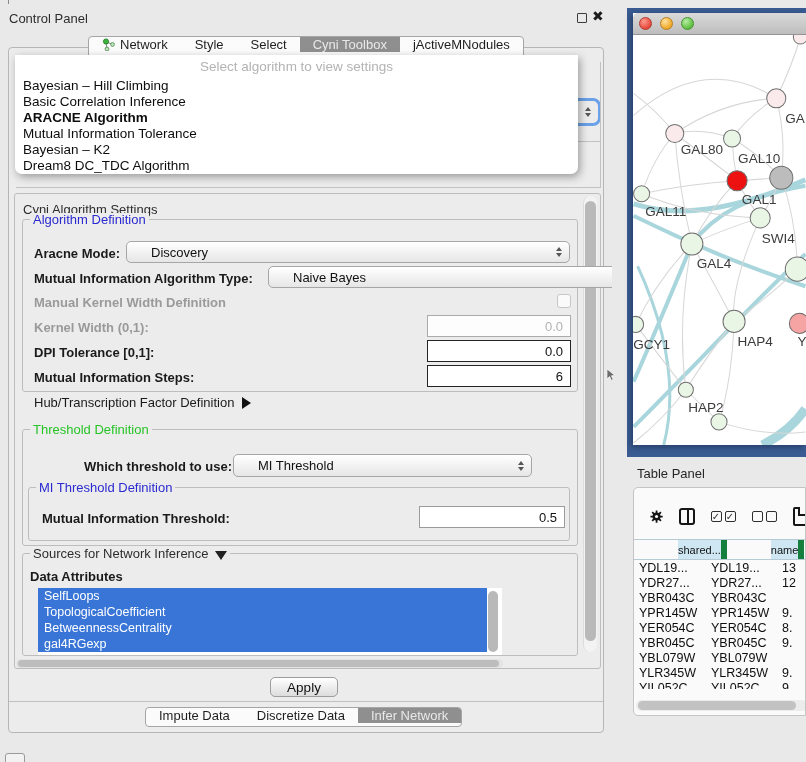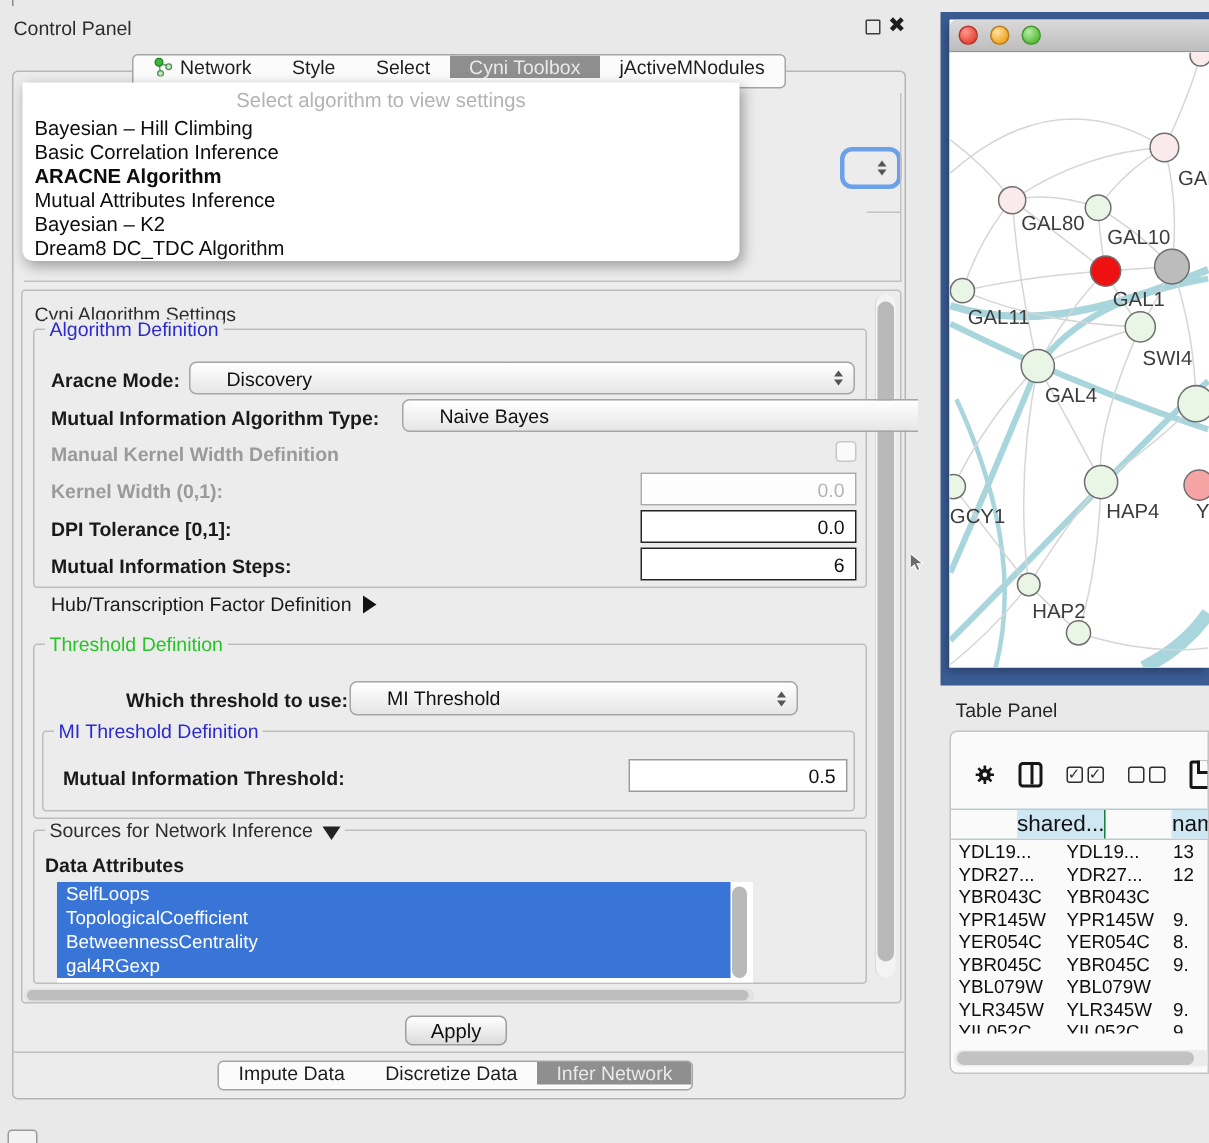--- a/index.html
+++ b/index.html
@@ -65,21 +65,21 @@
 
   
   #attr-list { left:38px; top:588px; width:464px; height:67px; background:#fff; overflow:hidden; }
   #attr-list .li { height:16px; line-height:16px; width:449px; background:#3875d7; color:#fff; font-size:12.5px; padding-left:6px; }
   #attr-vthumb { left:488px; top:591px; width:10px; height:61px; }
 
   
   #apply-btn { left:270px; top:677px; width:68px; height:20px; border:1px solid #9d9d9d; border-radius:5px; background:linear-gradient(#ffffff,#dcdcdc); font-size:13.5px; color:#111; display:flex; align-items:center; justify-content:center; }
 
   
-  #algo-dd { left:15px; top:55px; width:478px; height:119px; background:#ffffff; border-radius:0 0 7px 7px; box-shadow:2px 3px 9px rgba(0,0,0,0.35); z-index:30; }
+  #algo-dd { left:15px; top:55px; width:563px; height:119px; background:#ffffff; border-radius:0 0 7px 7px; box-shadow:2px 3px 9px rgba(0,0,0,0.35); z-index:30; }
   #algo-dd .prompt { height:23px; line-height:23px; text-align:center; color:#b3b3b3; font-size:13.5px; }
   #algo-dd .it { height:16px; line-height:16px; padding-left:8px; font-size:13.5px; color:#0d0d0d; }
   #algo-dd .it.selbold { font-weight:700; }
 
   
   #right-bg { left:612px; top:0; width:194px; height:762px; background:#e9e9e9; }
   #desktop { left:627px; top:8px; width:179px; height:449px; background:#3a5c92; }
   #net-window { left:633px; top:13px; width:173px; height:432px; background:#fff; box-shadow:-2px 2px 6px rgba(0,0,20,0.35); }
   #net-titlebar { left:0; top:0; width:173px; height:22px; background:linear-gradient(#dadada,#bdbdbd); border-bottom:1px solid #949494; border-radius:5px 0 0 0; display:flex; align-items:center; padding-left:6px; gap:8px; }
   .tlight { width:13px; height:13px; border-radius:50%; }
@@ -100,21 +100,21 @@
   #tp-toolbar { position:absolute; left:0; top:8px; width:173px; height:40px; display:flex; align-items:center; gap:0; }
   .tbicon { margin-left:16px; }
   .cols-ic { width:17px; height:17px; border:2px solid #161616; border-radius:3px; position:relative; }
   .cols-ic::after { content:""; position:absolute; left:50%; top:0; width:2px; height:100%; background:#161616; }
   .cbx { width:11px; height:11px; border:1.5px solid #2e2e2e; border-radius:2px; font-size:10px; line-height:9px; text-align:center; color:#2e2e2e; font-weight:700; }
   .pair { display:flex; gap:3px; }
   .doc-ic { width:16px; height:19px; border:2px solid #161616; border-radius:2px; position:relative; background:#fafafa; }
   .doc-ic::after { content:""; position:absolute; right:-2px; top:-2px; width:7px; height:7px; background:#fafafa; border-left:2px solid #161616; border-bottom:2px solid #161616; }
 
   #tp-header { position:absolute; left:0; top:51px; width:173px; height:21px; display:flex; border-top:1px solid #b7cbd6; border-bottom:1px solid #b7cbd6; }
-  #tp-header .hc { background:#cfe7f2; border-right:1px solid #15803d; font-size:15px; color:#111; display:flex; align-items:center; justify-content:center;margin-left:44px; }
+  #tp-header .hc { background:#cfe7f2; border-right:6px solid #15803d; font-size:11px; color:#111; display:flex; align-items:center; justify-content:center;margin-left:44px; }
   #tp-rows { position:absolute; left:0; top:73px; width:173px; }
   .trow { display:flex; height:15px; line-height:15px; font-size:12.5px; color:#0e0e0e; }
   .trow .c1 { width:72px; padding-left:5px; }
   .trow .c2 { width:72px; padding-left:5px; }
   .trow .c3 { width:29px; padding-left:4px; }
   #tp-hscroll-track { position:absolute; left:2px; top:212px; width:171px; height:11px; background:#ececec; border-radius:5px; }
   #tp-hscroll-thumb { position:absolute; left:4px; top:213px; width:158px; height:9px; }
 
   #mini-icon { left:5px; top:753px; width:20px; height:16px; border:1px solid #9a9a9a; border-radius:3px; background:#f2f2f2; }
   #cursor { left:607px; top:369px; }
@@ -274,21 +274,21 @@
       <div class="tab sel">
           <span>Infer Network</span>
         </div>
     </div>
 
     <div id="algo-dd" class="abs">
       <div class="prompt">Select algorithm to view settings</div>
       <div class="it">Bayesian – Hill Climbing</div>
       <div class="it">Basic Correlation Inference</div>
       <div class="it selbold">ARACNE Algorithm</div>
-      <div class="it">Mutual Attributes Inference</div>
+      <div class="it">Mutual Information Tolerance</div>
       <div class="it">Bayesian – K2</div>
       <div class="it">Dream8 DC_TDC Algorithm</div>
     </div>
   </div>
 
   <div id="right-bg" class="abs"></div>
   <div id="desktop" class="abs"></div>
 
   <div id="net-window" class="abs">
     <div id="net-titlebar" class="abs">

